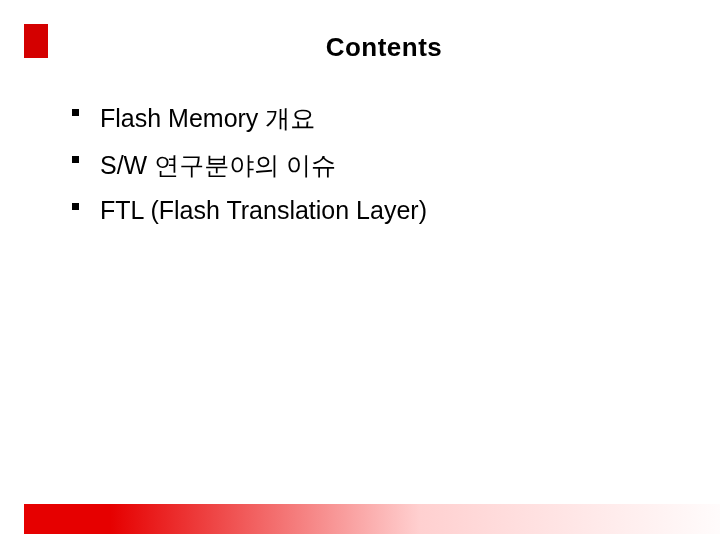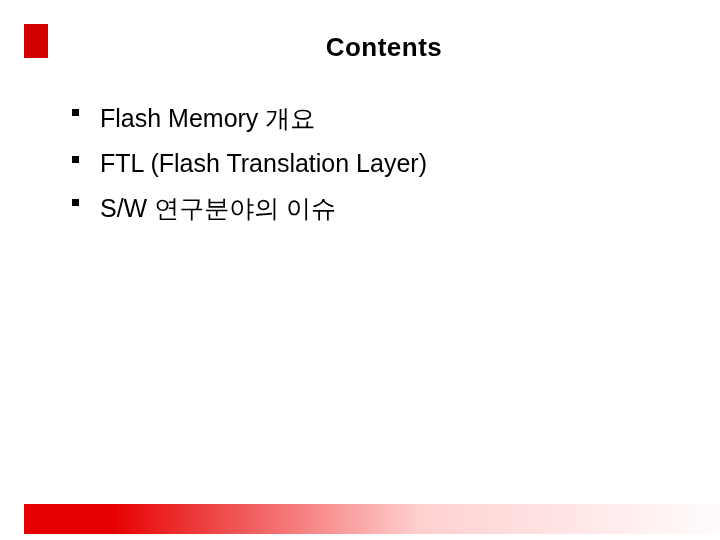--- a/index.html
+++ b/index.html
@@ -66,20 +66,20 @@
 
 <div class="top-accent"></div>
 
 <div class="title">Contents</div>
 
 <ul class="content">
   <li>
     <span>Flash Memory 개요</span>
   </li>
   <li>
-    <span>FTL (Flash Translation Layer)</span>
+    <span>S/W 연구분야의 이슈</span>
   </li>
   <li>
-    <span>S/W 연구분야의 이슈</span>
+    <span>FTL (Flash Translation Layer)</span>
   </li>
 </ul>
 
 <div class="bottom-bar"></div>
 
 </body></html>

